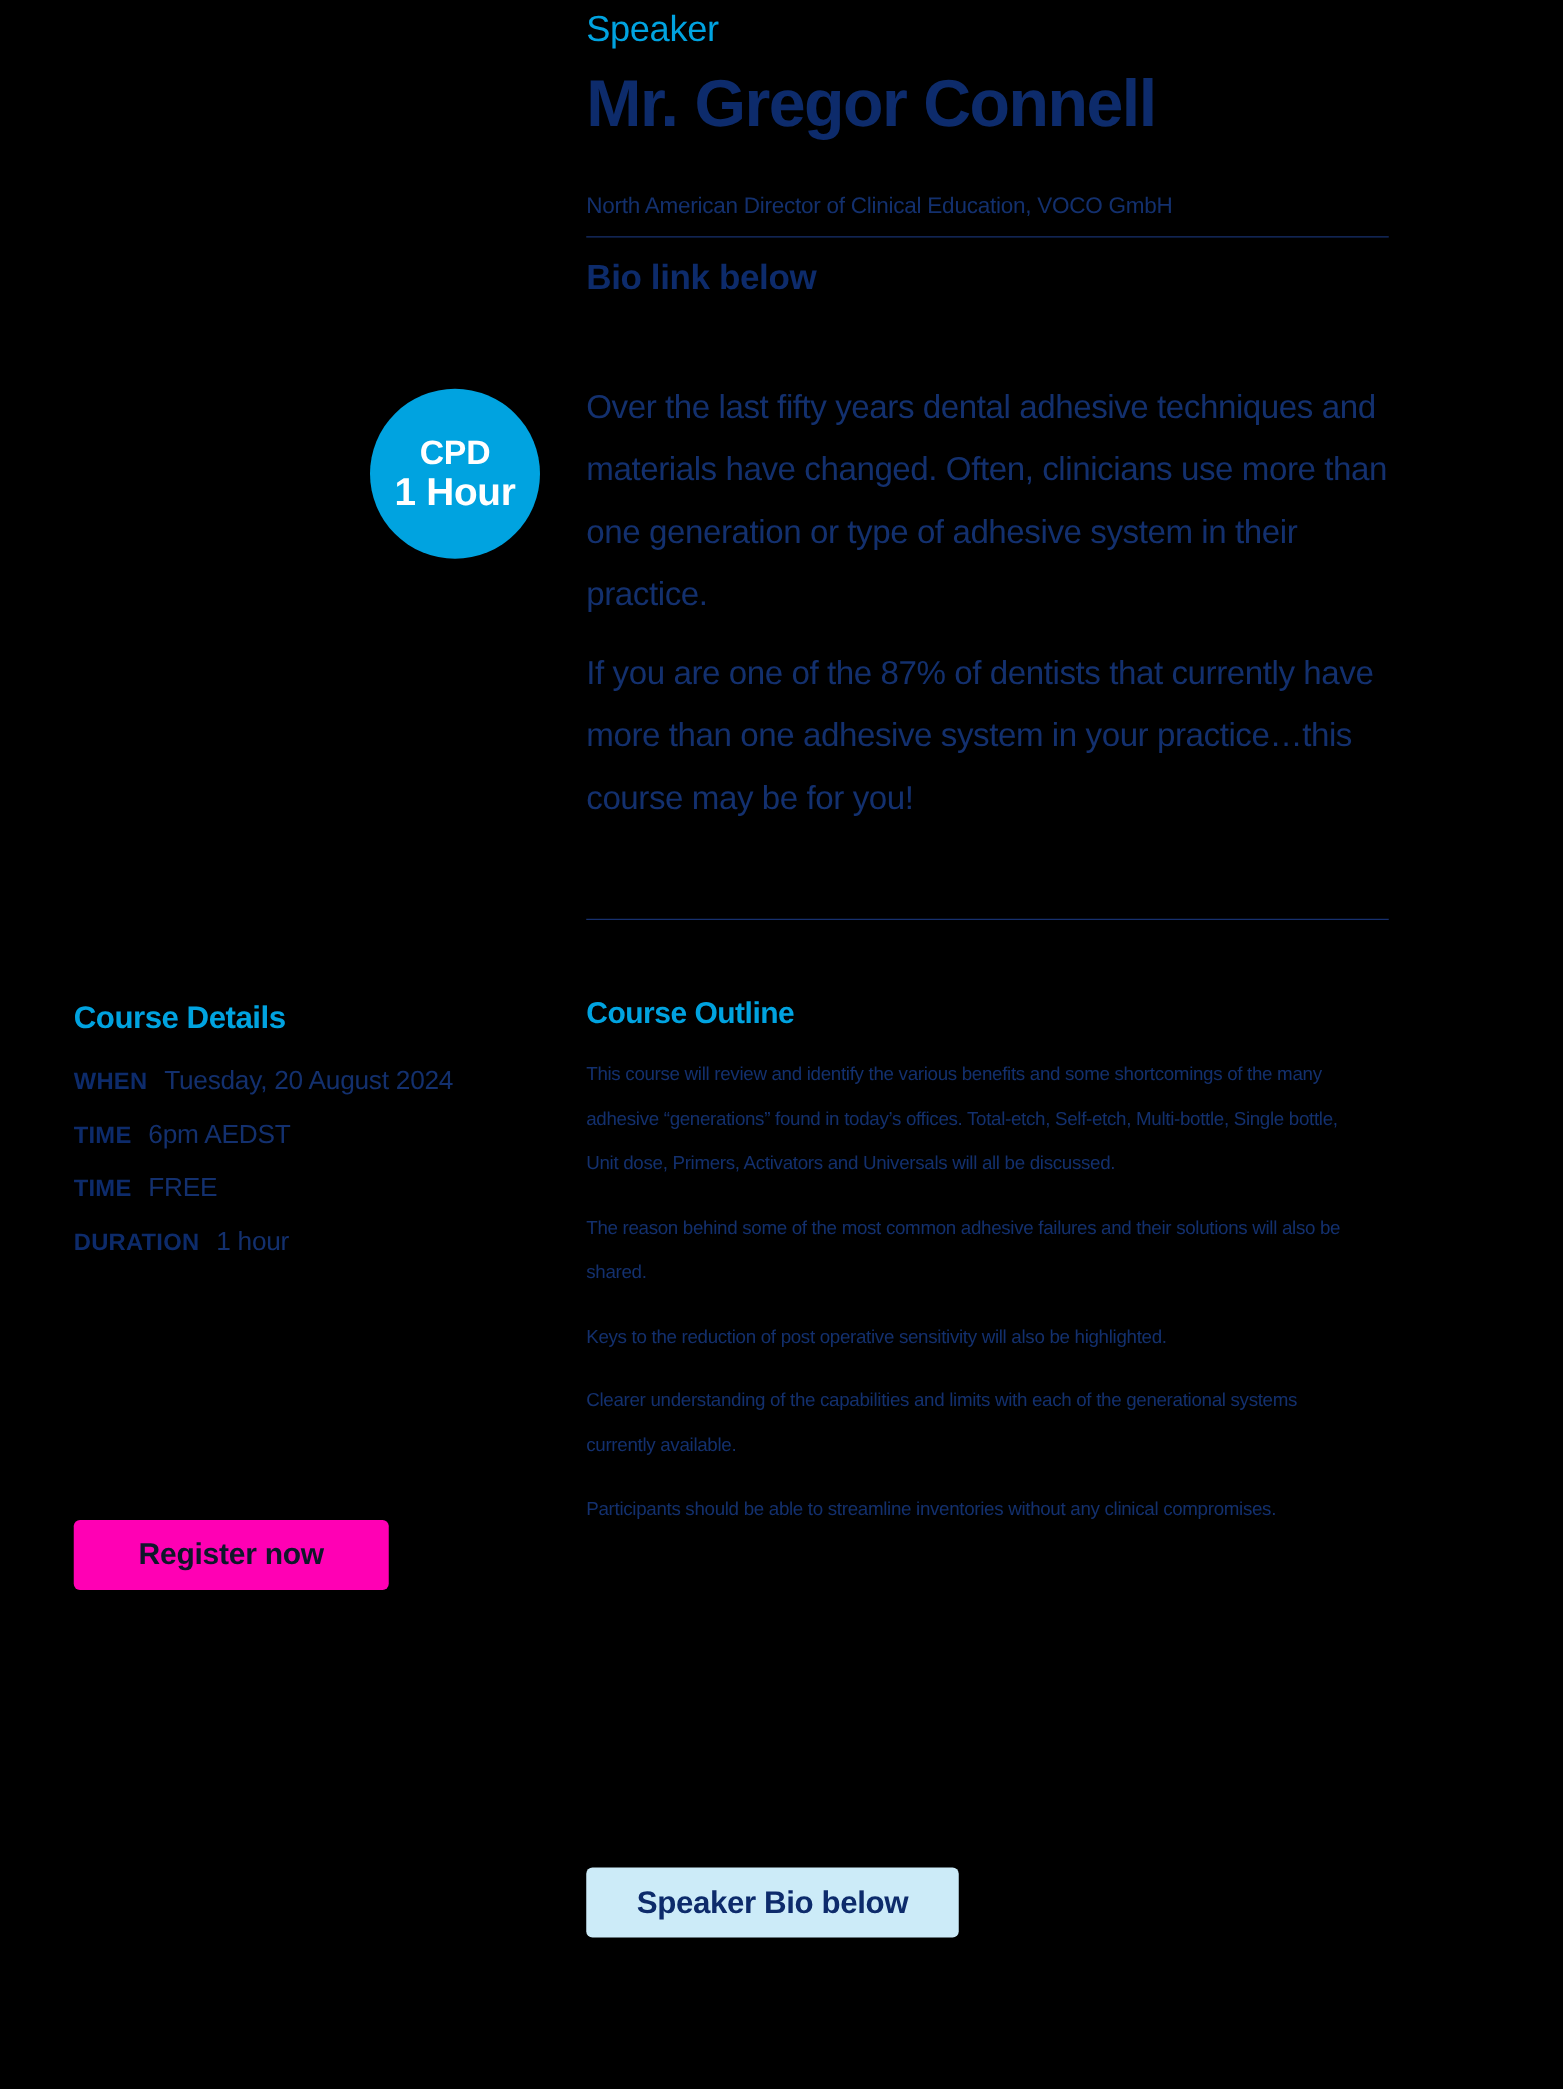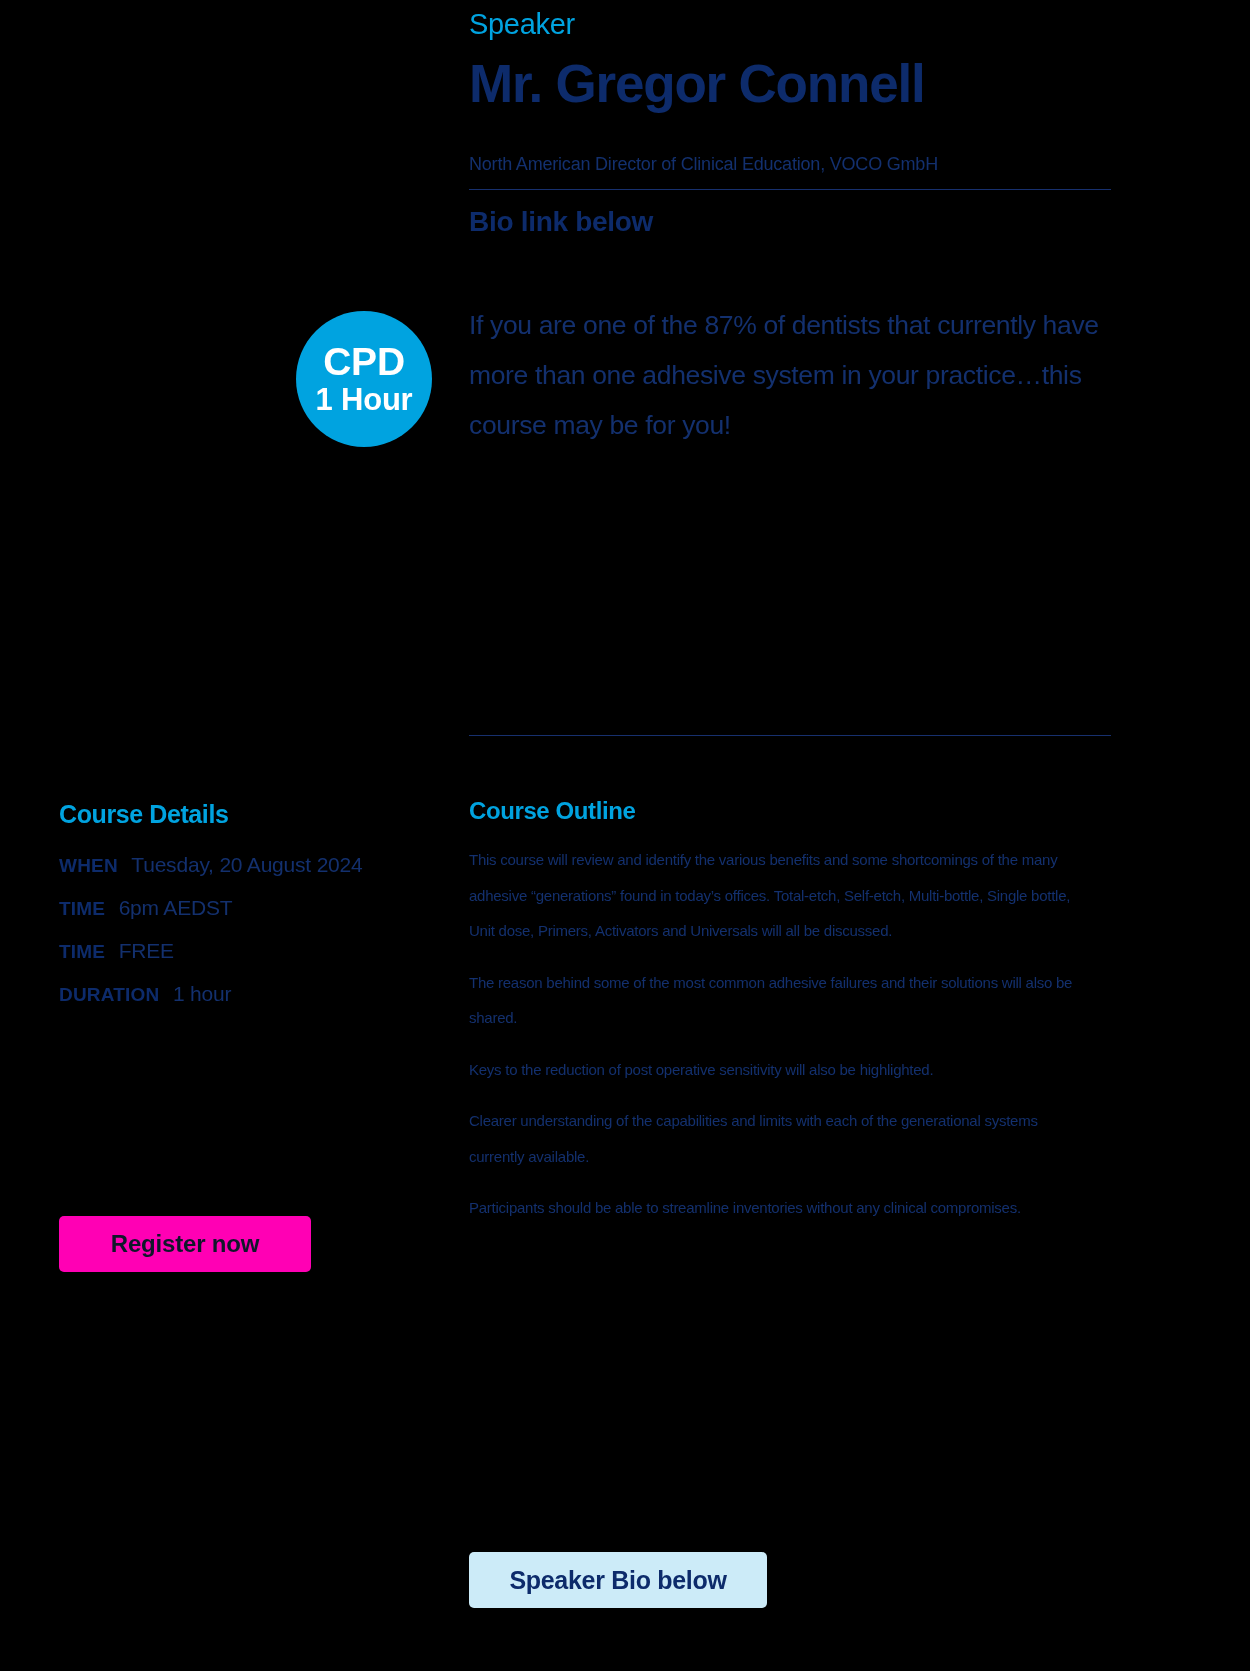--- a/index.html
+++ b/index.html
@@ -110,21 +110,21 @@
     border-radius:50%;
     background:var(--cyan);
     color:#ffffff;
     display:flex;
     flex-direction:column;
     align-items:center;
     justify-content:center;
     font-weight:bold;
     line-height:1.08;
   }
-  .cpd-badge .l1{font-size:39px;letter-spacing:-0.2px;}
+  .cpd-badge .l1{font-size:27px;letter-spacing:-0.2px;}
   .cpd-badge .l2{font-size:31px;letter-spacing:-0.2px;}
 
   
   .details{
     position:absolute;
     left:59px;
     top:800px;
     width:380px;
   }
   .section-head{
@@ -192,21 +192,21 @@
     letter-spacing:-0.25px;
     margin:0 0 16px 0;
     font-weight:400;
   }
   .outline p:last-child{margin-bottom:0;}
 
   
   .bio-btn{
     position:absolute;
     left:469px;
-    top:1552px;
+    top:1494px;
     width:298px;
     height:56px;
     background:var(--lightblue);
     border:none;
     border-radius:5px;
     color:var(--navy);
     font-family:"Liberation Sans", sans-serif;
     font-size:25px;
     font-weight:bold;
     letter-spacing:-0.3px;
@@ -224,20 +224,21 @@
   <hr class="hrule">
   <div class="bio-link">Bio link below</div>
 </div>
 
 <div class="cpd-badge">
   <span class="l1">CPD</span>
   <span class="l2">1 Hour</span>
 </div>
 
 <div class="intro">
+  <p>Over the last fifty years dental adhesive techniques and materials have changed. Often, clinicians use more than one generation or type of adhesive system in their practice.</p>
   <p>If you are one of the 87% of dentists that currently have more than one adhesive system in your practice…this course may be for you!</p>
 </div>
 <hr class="hrule2">
 
 <div class="details">
   <div class="section-head">Course Details</div>
 
   <div class="detail-row">
     <span class="detail-label">WHEN</span>
     <span class="detail-value">Tuesday, 20 August 2024</span>

